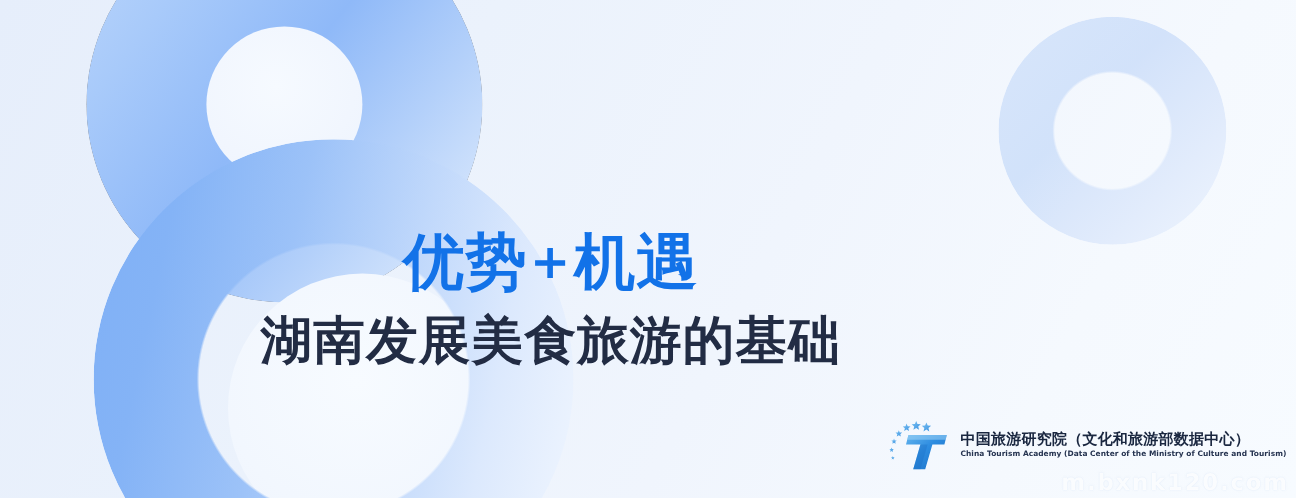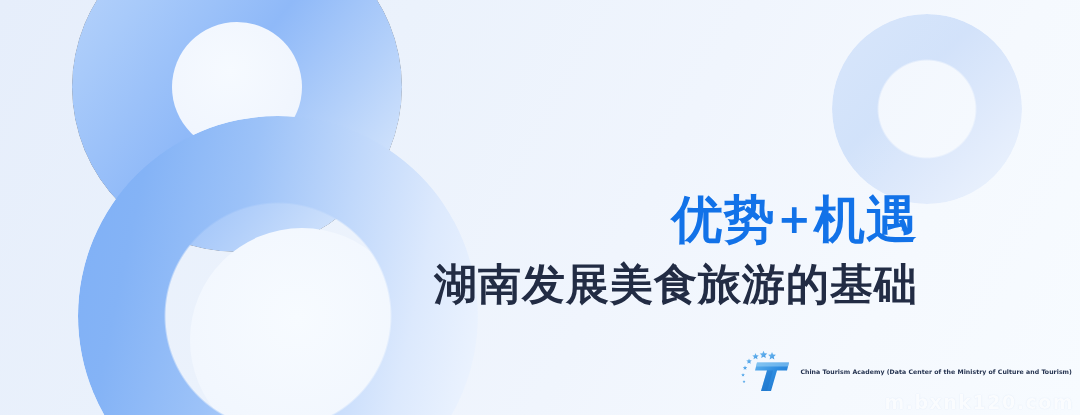--- a/index.html
+++ b/index.html
@@ -146,21 +146,21 @@
         #edf4fe 100%);
     opacity: .92;
   }
 
   
   .headline {
     position: absolute;
     left: 0;
     top: 192px;
     width: 1080px;
-    text-align: right;
+    text-align: center;
     padding-right: 162px;
     box-sizing: border-box;
   }
   .title-main {
     font-family: "DejaVu Sans", "Liberation Sans", sans-serif;
     font-size: 51px;
     font-weight: 700;
     letter-spacing: 1px;
     color: #1272e8;
     line-height: 1.1;
@@ -294,19 +294,20 @@
         <polygon points="14,62 14.8,64.1 17.0,64.2 15.3,65.7 15.8,67.9 14,66.7 12.2,67.9 12.7,65.7 11.0,64.2 13.2,64.1"></polygon>
       </g>
 
       <g>
         <path d="M40 27 L104 27 L100 43 L80 43 L68 84 L48 84 L60 43 L36 43 Z" fill="url(#tgrad)"></path>
         <path d="M40 27 L104 27 L102 35 L38 35 Z" fill="#9ed3f5" opacity=".55"></path>
         <path d="M60 43 L72 43 L60 84 L48 84 Z" fill="#1b6ec2" opacity=".35"></path>
       </g>
     </svg>
     <div class="logo-text">
+      <div class="logo-cn">中国旅游研究院（文化和旅游部数据中心）</div>
       <div class="logo-en">China Tourism Academy (Data Center of the Ministry of Culture and Tourism)</div>
     </div>
   </div>
 
   <div class="watermark">m.bxnk120.com</div>
 
 </div>
 
 </body></html>

